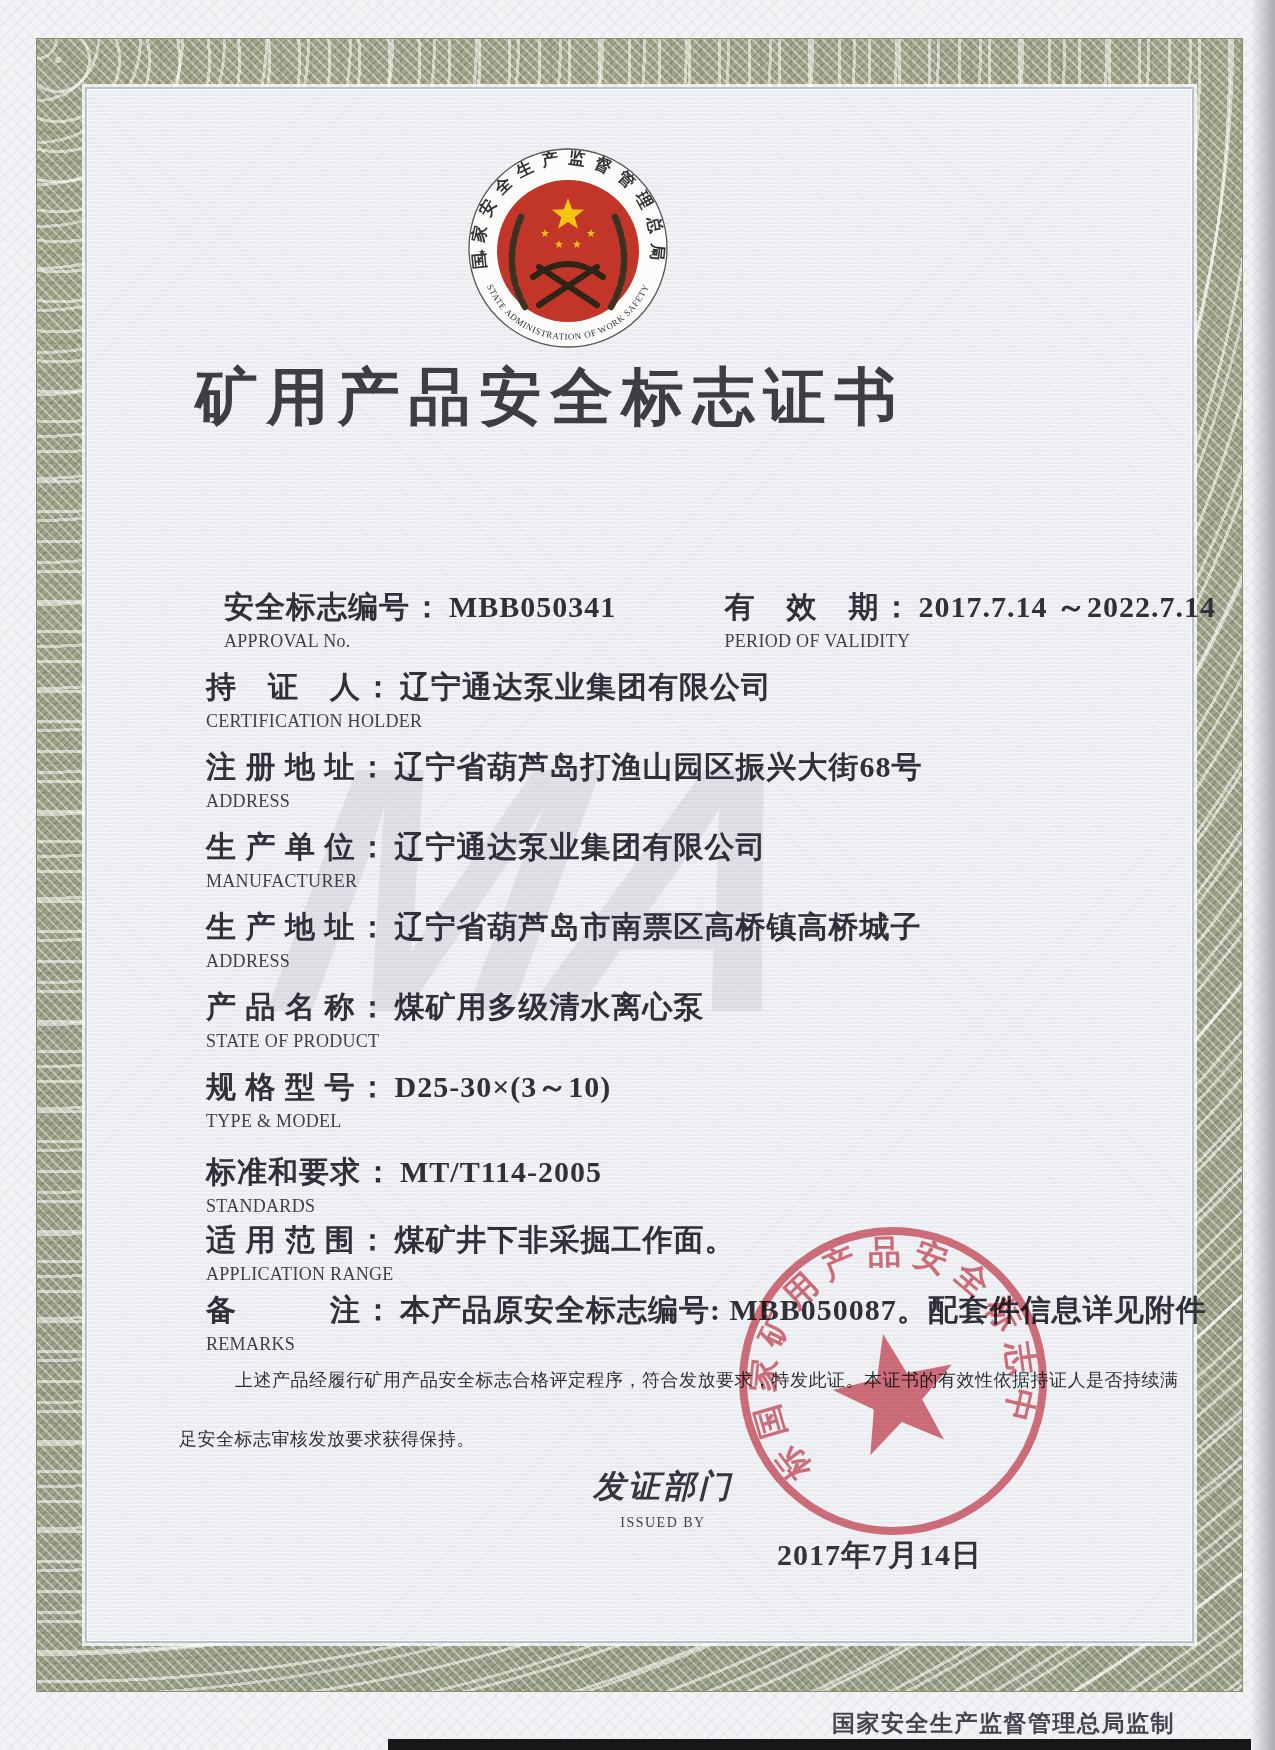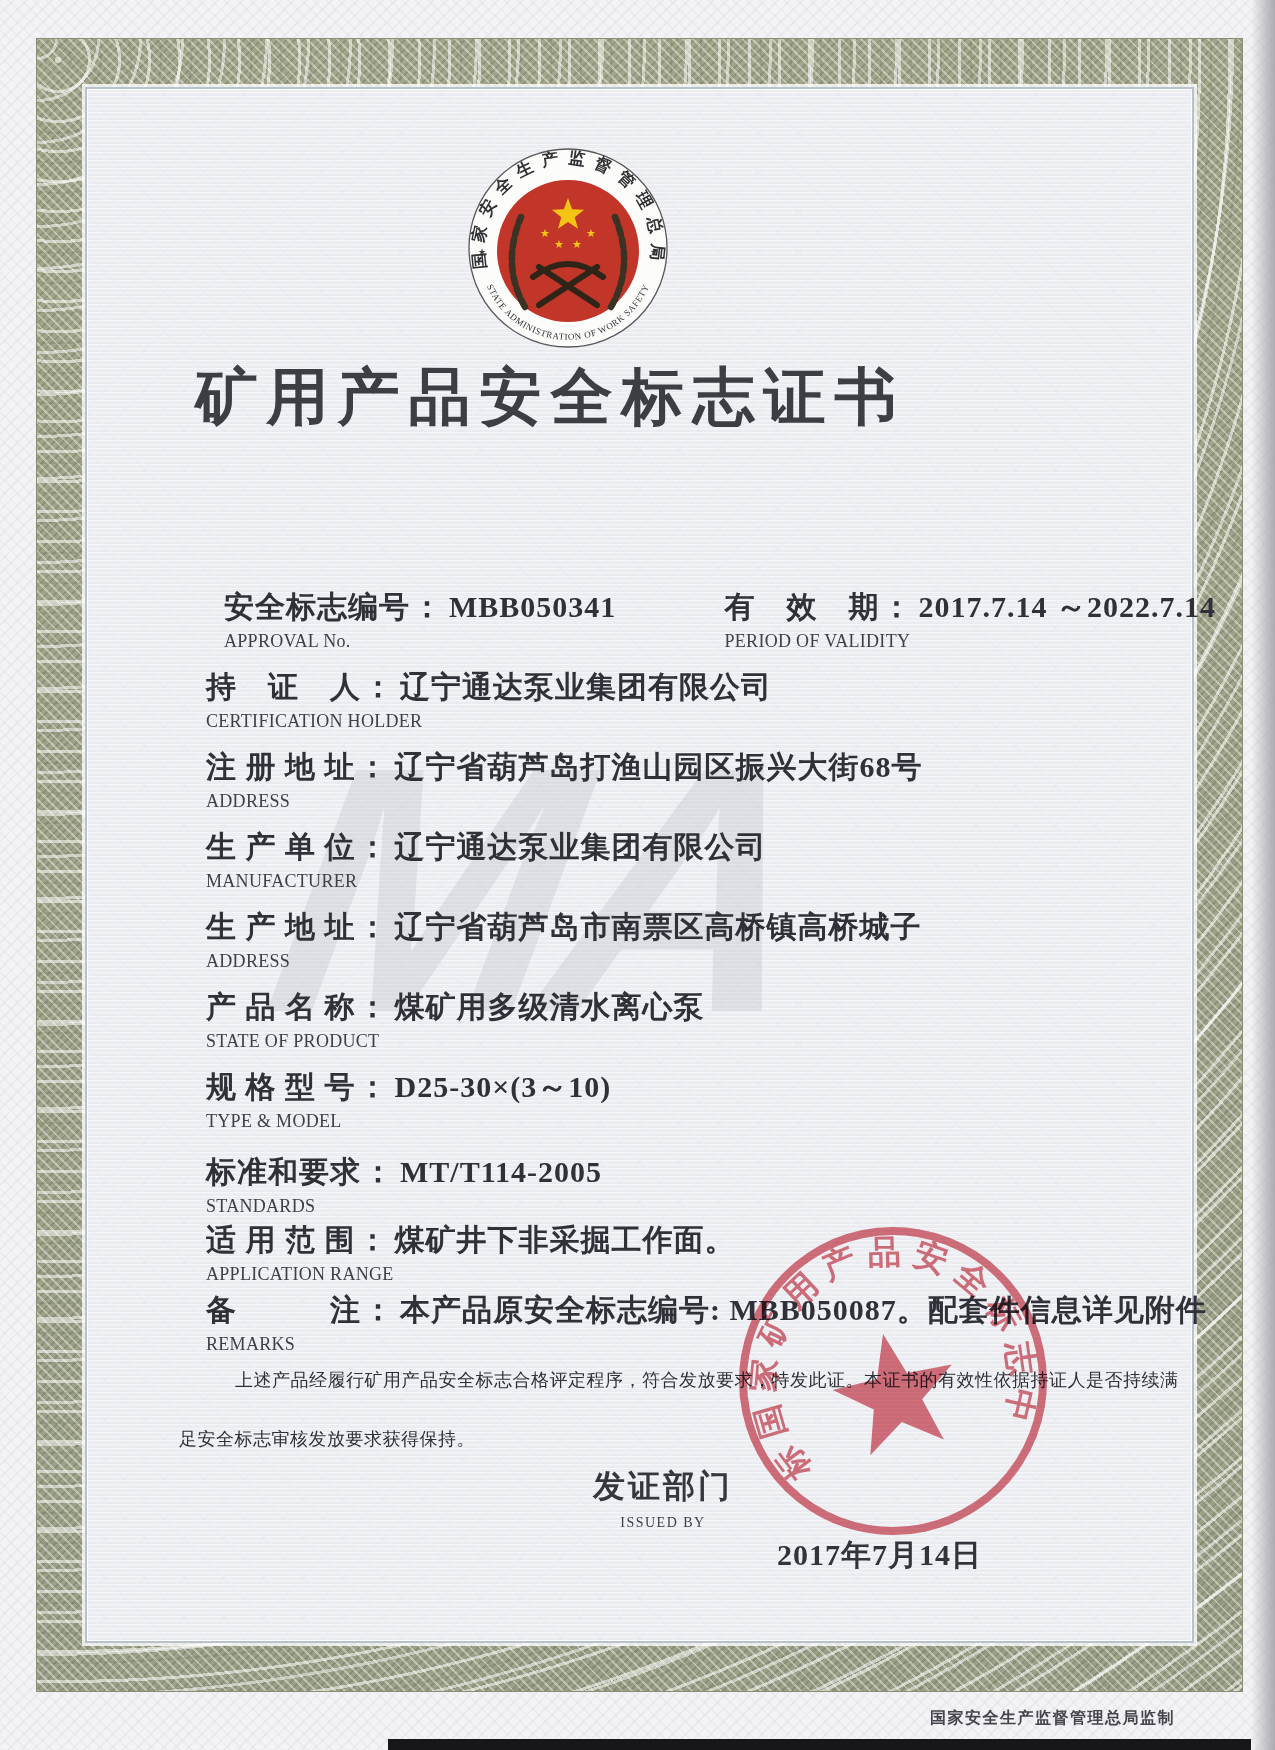--- a/index.html
+++ b/index.html
@@ -67,32 +67,32 @@
   .approval-row{display:flex;margin-left:18px;height:80px;}
   .g1{width:505px;}
   .g2{flex:1;}
   .h80{height:80px;} .h85{height:85px;} .h68{height:68px;} .h70{height:70px;}
   .statement{
     position:absolute;left:92px;top:1262px;width:1008px;margin:0;
     font-size:18px;line-height:59px;color:#2f3037;
     text-indent:56px;letter-spacing:.5px;font-weight:500;
   }
   .issued{position:absolute;left:476px;top:1376px;width:200px;text-align:center;}
-  .issued-zh{font-size:32px;font-weight:600;letter-spacing:3px;color:#36373e;}
+  .issued-zh{font-size:32px;font-weight:600;letter-spacing:3px;color:#36373e;font-style:italic;}
   .issued-en{font-size:14px;letter-spacing:1.5px;color:#3e4049;margin-top:6px;}
   .issue-date{position:absolute;left:690px;top:1446px;font-size:30px;font-weight:700;
       letter-spacing:1px;color:#33343b;}
   .seal{
     position:absolute;left:626px;top:1112px;width:360px;height:360px;
     transform:rotate(-12deg);mix-blend-mode:multiply;opacity:.88;z-index:5;
   }
   .sealtext{font-size:33px;font-weight:700;fill:#d5606c;letter-spacing:10px;}
   .footer{
     position:absolute;right:100px;top:1708px;
-    font-size:16px;letter-spacing:1.5px;color:#44454d;font-weight:600;
+    font-size:23px;letter-spacing:1.5px;color:#44454d;font-weight:600;
   }
   .scan-right{position:absolute;right:0;top:0;width:24px;height:100%;
     background:linear-gradient(to right, rgba(130,130,138,0), #a9a9af);}
   .scan-bottom{position:absolute;left:388px;right:24px;bottom:0;height:11px;background:#17171a;}
 </style>
 </head>
 <body>
 
 <div class="page">
   <div class="frame">

